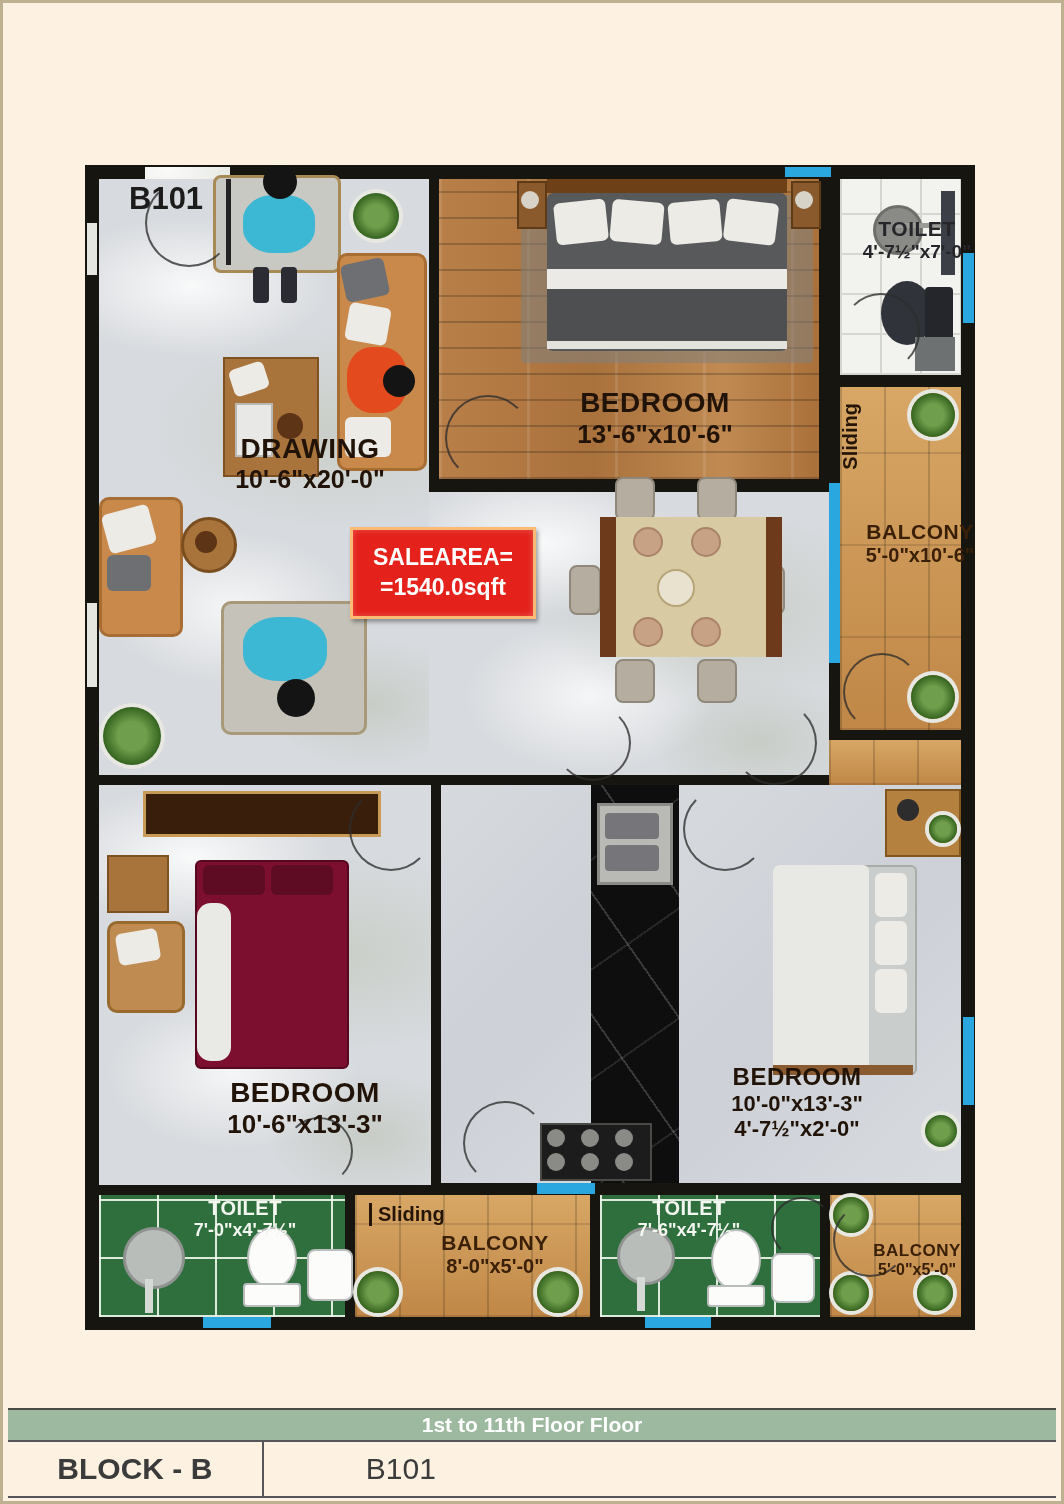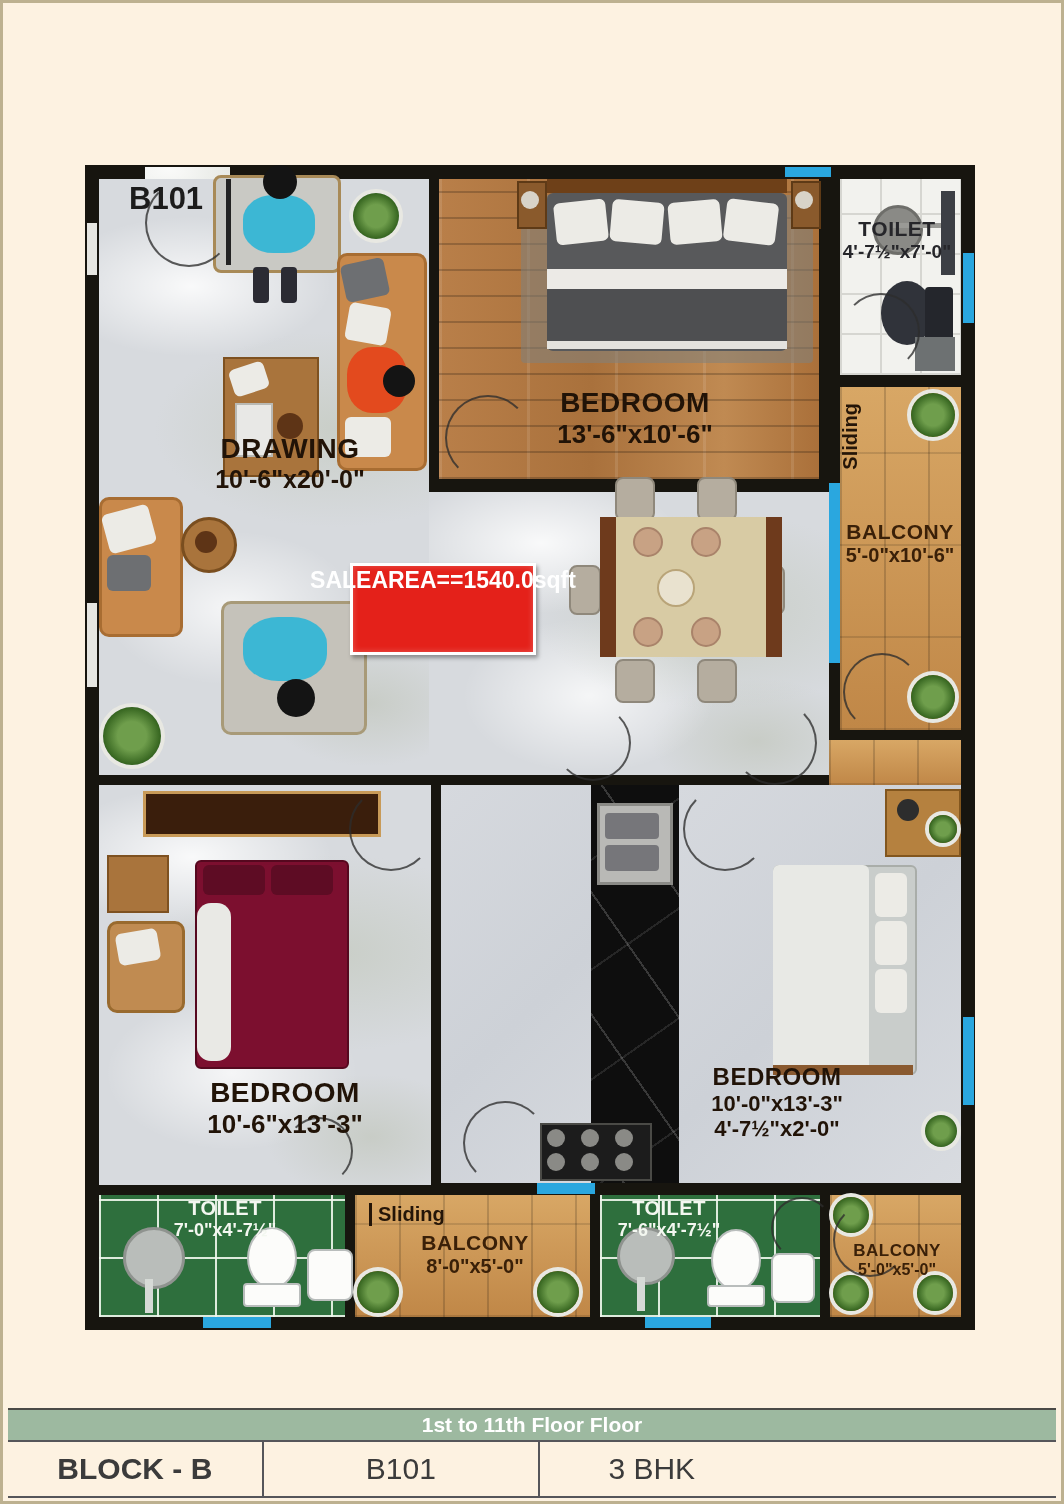--- a/index.html
+++ b/index.html
@@ -37,28 +37,28 @@
     background-image:
       repeating-linear-gradient(0deg, #d6d6d1 0 2px, transparent 2px 40px),
       repeating-linear-gradient(90deg, #d6d6d1 0 2px, transparent 2px 40px);}
   .counter{background-color:#0e0e0e;
     background-image:
       repeating-linear-gradient(55deg, transparent 0 26px, rgba(255,255,255,.18) 26px 28px, transparent 28px 70px),
       repeating-linear-gradient(-35deg, transparent 0 44px, rgba(255,255,255,.10) 44px 46px, transparent 46px 90px);}
 
   
   .room-label{position:absolute;text-align:center;transform:translateX(-50%);
-    font-weight:700;color:#211307;line-height:1.16;z-index:6;white-space:nowrap;}
+    font-weight:700;color:#211307;line-height:1.16;z-index:6;white-space:nowrap;margin-left:20px;}
   .room-label .nm{letter-spacing:.5px;}
   .lab-white{color:#f3f7f0;}
   .lab-dark{color:#26262a;}
 
-  .sale-box{position:absolute;left:265px;top:398px;width:180px;height:86px;background:#e4211a;
-    border:3px solid #ffffff;box-shadow:2px 3px 4px rgba(0,0,0,.35), inset 0 0 6px rgba(255,255,255,.25);
-    display:flex;flex-direction:row;justify-content:center;text-align:center;z-index:7;}
+  .sale-box{position:absolute;left:265px;top:362px;width:180px;height:86px;background:#e4211a;
+    border:3px solid #fdba74;box-shadow:2px 3px 4px rgba(0,0,0,.35), inset 0 0 6px rgba(255,255,255,.25);
+    display:flex;flex-direction:column;justify-content:center;text-align:center;z-index:7;}
   .sale-box div{color:#fff;font-weight:700;font-size:23px;line-height:1.3;}
 
   .vertical{writing-mode:vertical-rl;transform:rotate(180deg);}
 
   
   .window{position:absolute;background:#2aa7df;z-index:4;}
   .window-light{position:absolute;background:#e6e6e1;z-index:4;}
   .arc{position:absolute;border:2px solid rgba(45,45,45,.78);border-radius:50%;
        border-top-color:transparent;border-right-color:transparent;z-index:3;background:transparent;}
   .leaf{position:absolute;background:#232323;z-index:3;}
@@ -312,14 +312,13 @@
   </div>
 
 </div>
 
 <div class="footer-bar">
   <span>1st to 11th Floor Floor</span>
 </div>
 <div class="footer-table">
   <div class="cell" style="width:24.2%;font-weight:bold;">BLOCK - B</div>
   <div class="cell" style="width:26.2%;">B101</div>
-  <div class="cell" style="width:21.3%;">3 BHK</div>
 </div>
 
 </body></html>

